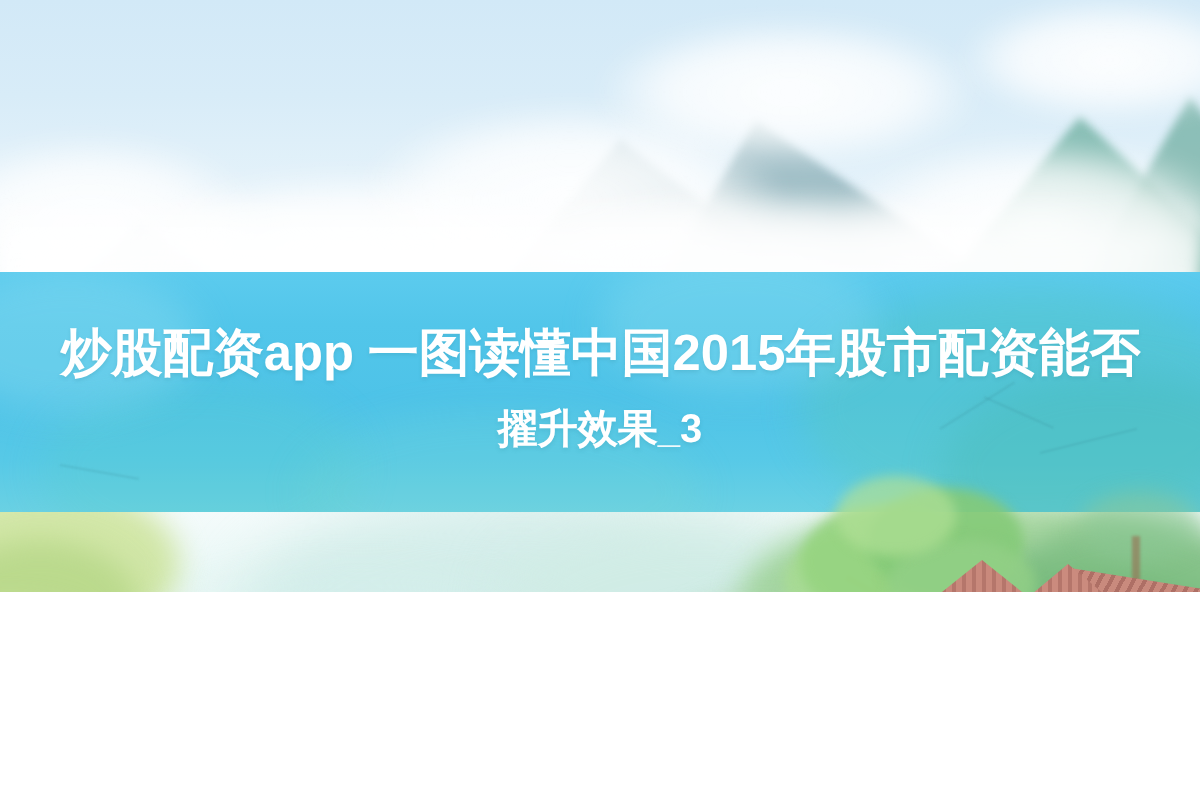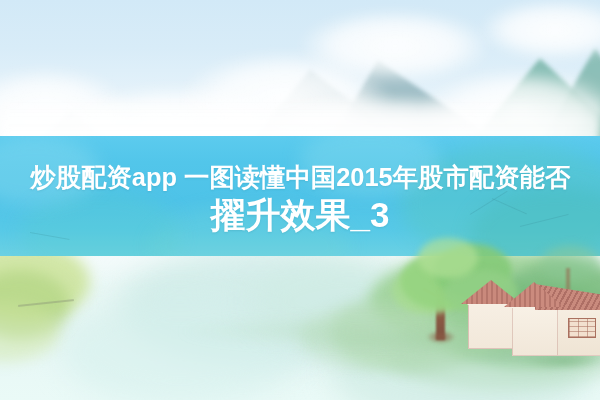--- a/index.html
+++ b/index.html
@@ -7,21 +7,21 @@
     padding: 0;
     background: #ffffff;
   }
   body {
     font-family: "Liberation Sans", "DejaVu Sans", sans-serif;
   }
 
   #banner {
     position: relative;
     width: 600px;
-    height: 400px;
+    height: 296px;
     overflow: hidden;
     background: #eaf7fa;
   }
 
   
   .sky {
     position: absolute;
     left: 0; top: 0;
     width: 600px; height: 160px;
     background: linear-gradient(180deg,
@@ -151,21 +151,21 @@
     letter-spacing: 0px;
     text-shadow: 0 1px 2px rgba(40,120,140,0.18);
   }
   .headline .line1 {
     font-size: 25.5px;
     line-height: 36px;
     white-space: nowrap;
     transform: scaleX(0.995);
   }
   .headline .line2 {
-    font-size: 35px;
+    font-size: 20px;
     line-height: 36px;
     white-space: nowrap;
   }
 
   
   .ground {
     position: absolute;
     left: 0; top: 256px;
     width: 600px; height: 144px;
     background: linear-gradient(180deg,

